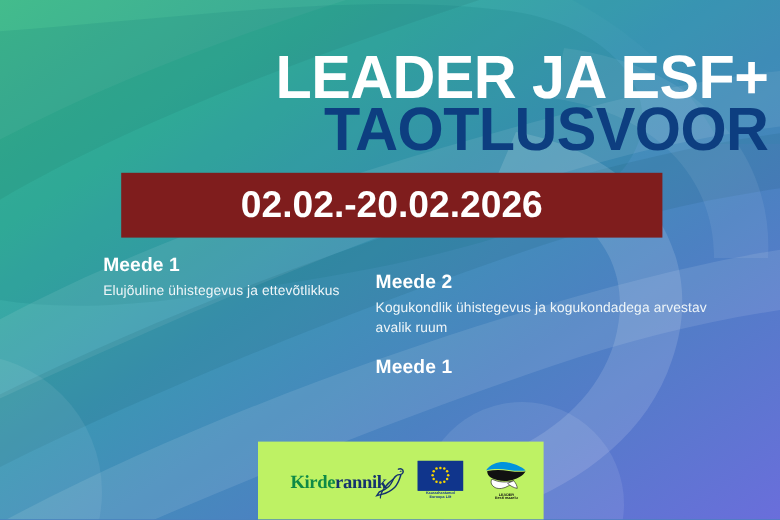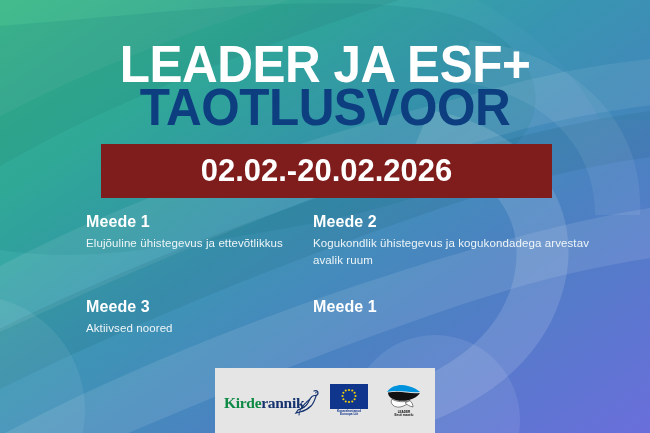--- a/index.html
+++ b/index.html
@@ -10,21 +10,21 @@
   }
   #poster{
     position:relative;width:650px;height:433px;overflow:hidden;
   }
   #bg-svg{position:absolute;inset:0;width:650px;height:433px;display:block;}
 
   .content{position:absolute;inset:0;}
 
   
   .title-block{
-    position:absolute;left:0;top:42px;width:650px;text-align:center;
+    position:absolute;left:0;top:42px;width:650px;text-align:right;
     line-height:0.90;
   }
   .title-line1{
     display:block;
     font-size:51px;font-weight:bold;letter-spacing:-0.5px;
     color:#ffffff;
     font-family:"Liberation Sans", sans-serif;
     transform:scaleX(0.97);
   }
   .title-line2{
@@ -46,41 +46,42 @@
     color:#ffffff;font-size:31px;font-weight:bold;letter-spacing:0px;
     font-family:"Liberation Sans", sans-serif;
   }
 
   
   .measures{
     position:absolute;left:0;top:213px;width:580px;height:130px;
   }
   .measure{position:absolute;}
   .m1{left:86px;top:0px;width:215px;}
-  .m2{left:313px;top:0px;width:300px;}
+  .m2{left:313px;top:14px;width:300px;}
   .m3{left:86px;top:85px;width:215px;}
   .m4{left:313px;top:85px;width:300px;}
 
   .m-title{
     color:#ffffff;font-size:16px;font-weight:bold;
     letter-spacing:0.1px;margin:0 0 4px 0;
     font-family:"Liberation Sans", sans-serif;
   }
   .m-desc{
     color:#eef5f8;font-size:11.5px;font-weight:normal;
     line-height:1.45;margin:0;letter-spacing:0.1px;
     font-family:"Liberation Sans", sans-serif;
   }
 
   
   .logo-band{
     position:absolute;left:215px;top:368px;width:220px;height:65px;
-    background:#e5e5e5;
+    background:#bef264;
     display:flex;align-items:center;justify-content:center;
     gap:12px;
+    padding-left:18px;
   }
   .logo-kirderannik{
     display:flex;align-items:flex-end;position:relative;
     width:92px;height:34px;
   }
   .kr-word{
     font-size:15.5px;font-weight:bold;letter-spacing:-0.3px;
     font-family:"Liberation Serif", serif;
     position:absolute;left:0;bottom:6px;white-space:nowrap;
   }
@@ -176,24 +177,20 @@
       <div class="measure m1">
         <p class="m-title">Meede 1</p>
         <p class="m-desc">Elujõuline ühistegevus ja ettevõtlikkus</p>
       </div>
 
       <div class="measure m2">
         <p class="m-title">Meede 2</p>
         <p class="m-desc">Kogukondlik ühistegevus ja kogukondadega arvestav avalik ruum</p>
       </div>
 
-      <div class="measure m3">
-        <p class="m-title">Meede 3</p>
-        <p class="m-desc">Aktiivsed noored</p>
-      </div>
 
       <div class="measure m4">
         <p class="m-title">Meede 1</p>
       </div>
 
     </div>
 
     <div class="logo-band">
 
       <div class="logo-kirderannik">

